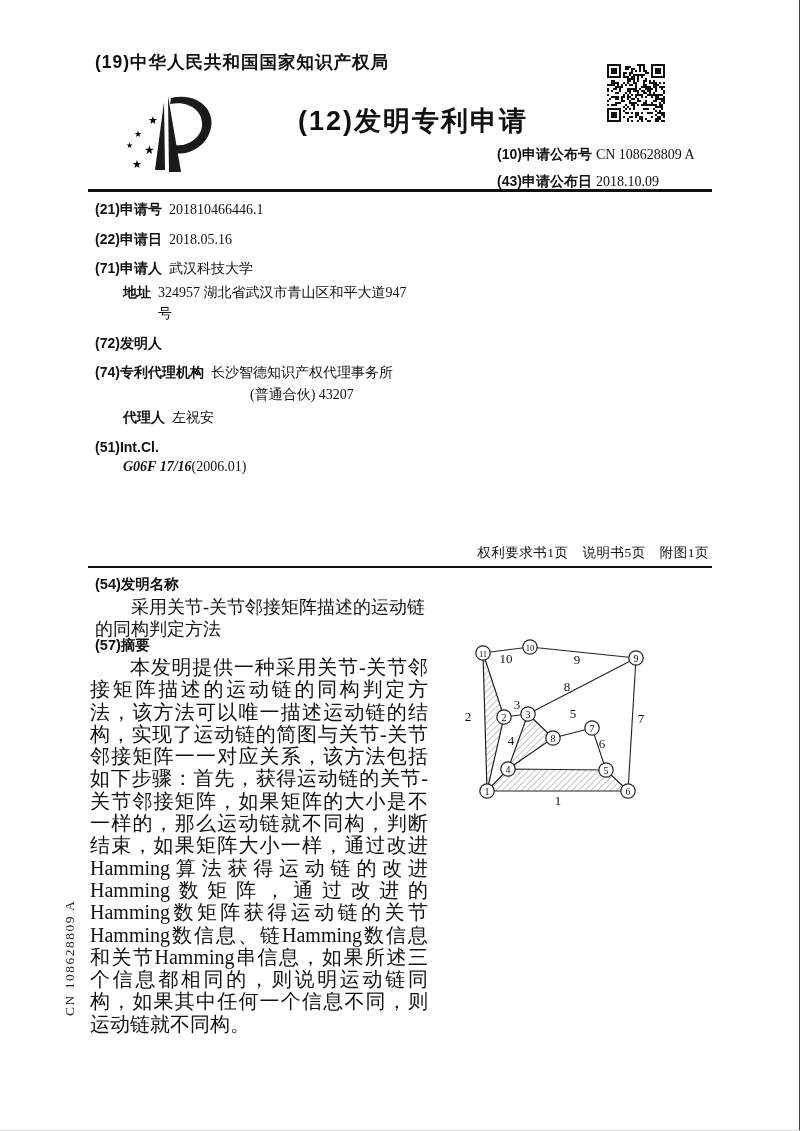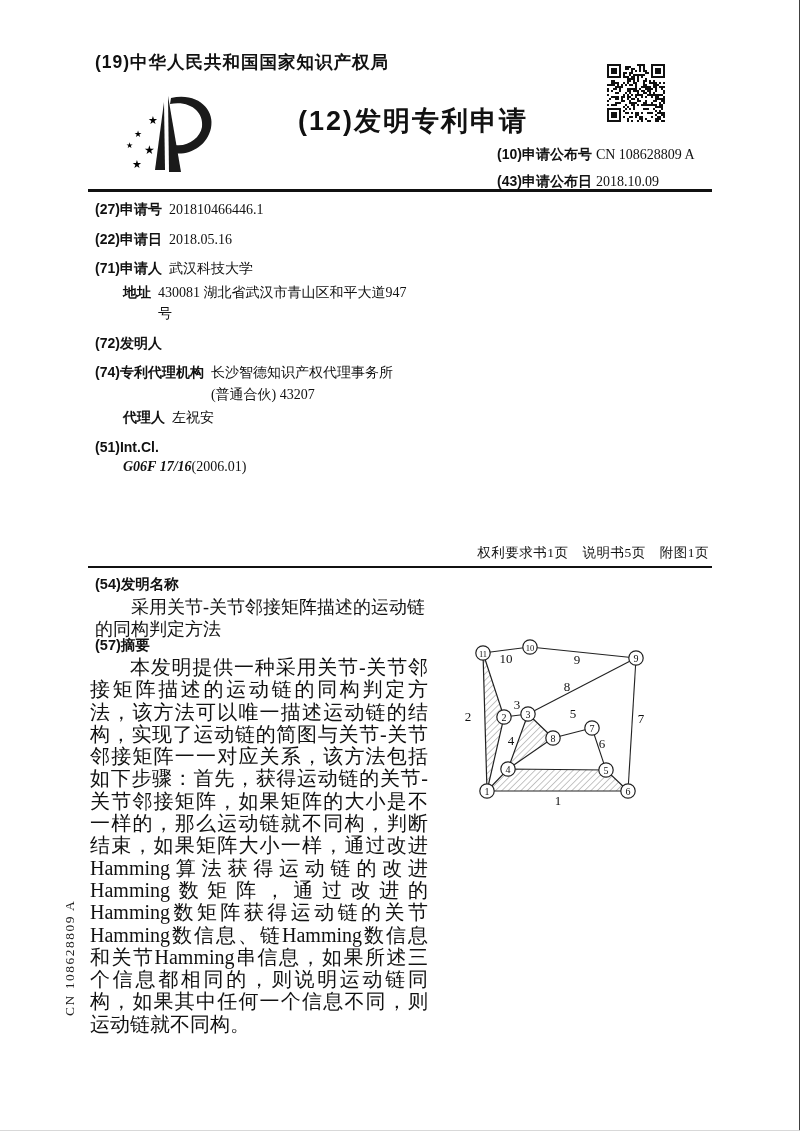--- a/index.html
+++ b/index.html
@@ -366,41 +366,41 @@
     </div>
     <div class="pub-row">
       <span class="lbl">(43)申请公布日</span><span class="val serif">2018.10.09</span>
     </div>
   </div>
 
   <div class="rule1"></div>
 
   <div class="biblio">
     <div class="b-row">
-      <span class="lbl">(27)申请号</span>
+      <span class="lbl">(21)申请号</span>
       <span class="val">201810466446.1</span>
     </div>
     <div class="b-row">
       <span class="lbl">(22)申请日</span>
       <span class="val">2018.05.16</span>
     </div>
     <div class="b-row" style="margin-bottom:2px;">
       <span class="lbl">(71)申请人</span>
       <span class="val">武汉科技大学</span>
     </div>
     <div class="sub-row">
       <span class="lbl">地址</span>
-      <span class="val" style="width:250px;">430081 湖北省武汉市青山区和平大道947号</span>
+      <span class="val" style="width:250px;">324957 湖北省武汉市青山区和平大道947号</span>
     </div>
     <div class="b-row">
       <span class="lbl">(72)发明人</span>
     </div>
     <div class="b-row" style="margin-bottom:2px;">
       <span class="lbl">(74)专利代理机构</span>
-      <span class="val" style="width:182px;">长沙智德知识产权代理事务所(普通合伙) 43207</span>
+      <span class="val" style="width:182px;text-align:center;">长沙智德知识产权代理事务所(普通合伙) 43207</span>
     </div>
     <div class="sub-row">
       <span class="lbl">代理人</span>
       <span class="val">左祝安</span>
     </div>
     <div class="b-row" style="margin-bottom:2px;">
       <span class="lbl">(51)Int.Cl.</span>
     </div>
     <div class="intcl-val">
       <span class="intcl-code">G06F 17/16</span><span>(2006.01)</span>

